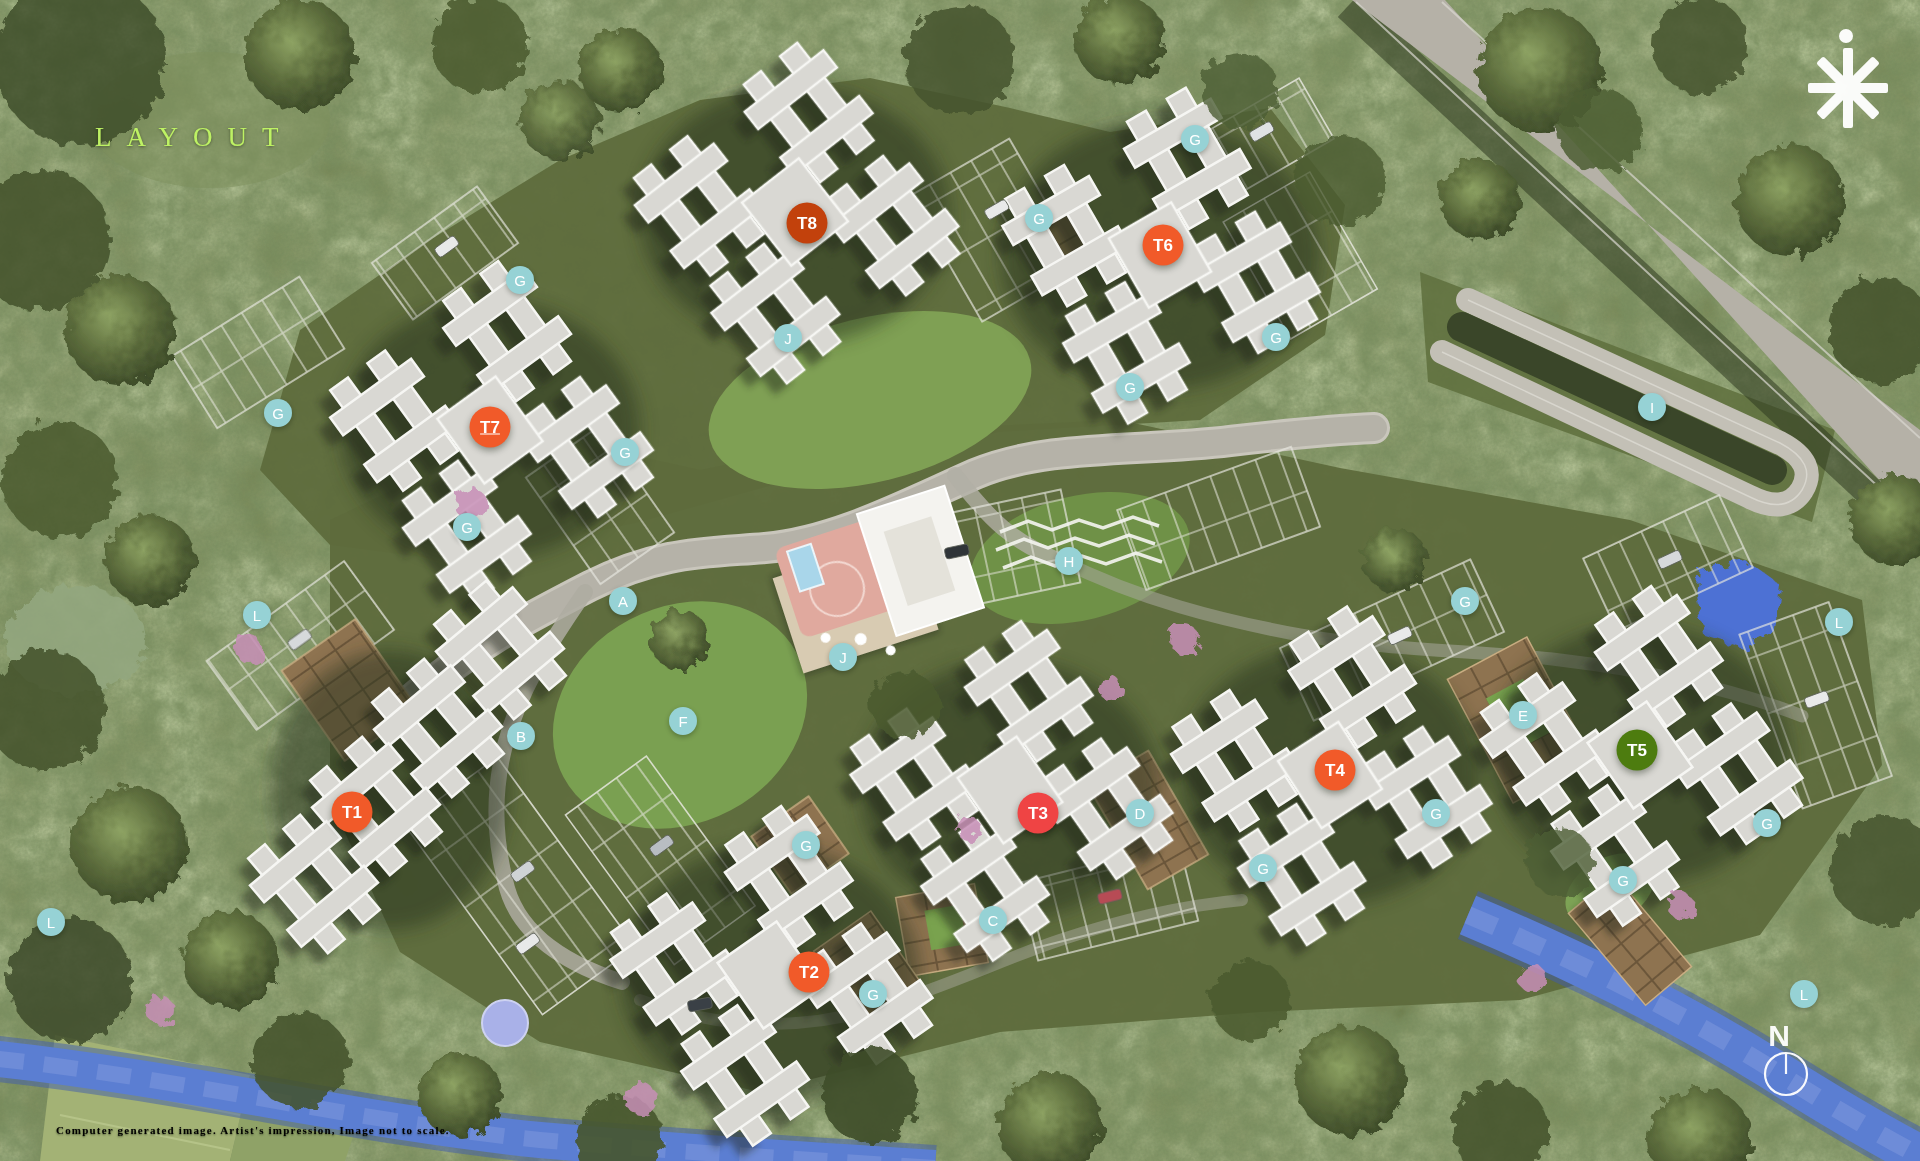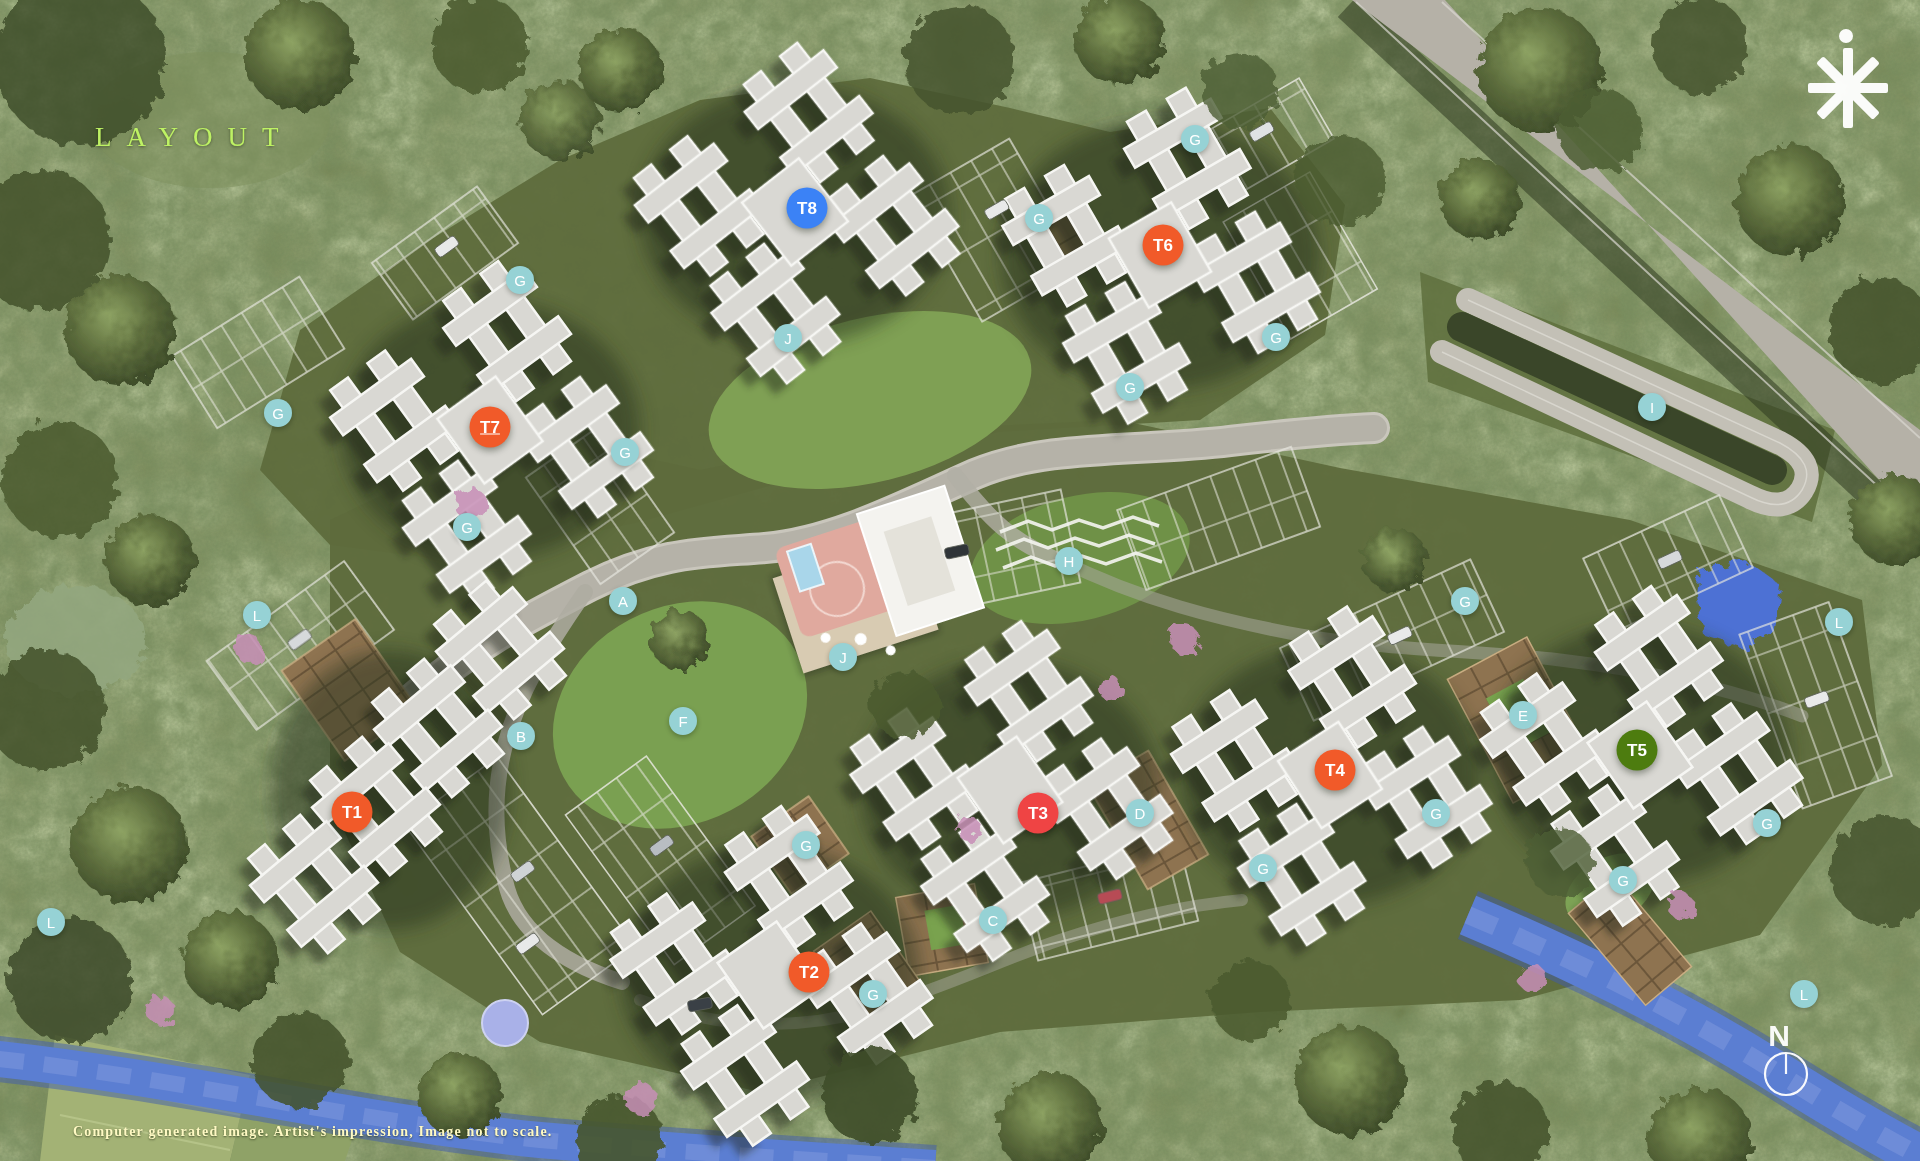--- a/index.html
+++ b/index.html
@@ -10,22 +10,22 @@
   .marker{position:absolute;display:flex;align-items:center;justify-content:center;
           border-radius:50%;color:#fff;transform:translate(-50%,-50%);
           font-family:"Liberation Sans",sans-serif;line-height:1;}
   .marker.tower{width:41px;height:41px;font-size:17px;font-weight:700;
           box-shadow:0 3px 7px rgba(10,20,5,.4);}
   .marker.amenity{width:28px;height:28px;font-size:15px;font-weight:500;
           box-shadow:0 2px 5px rgba(10,20,5,.3);}
   .map-title{position:absolute;left:95px;top:86px;color:#bef264;
           font-family:"Liberation Serif",serif;font-size:27px;letter-spacing:15px;
           text-shadow:0 1px 3px rgba(20,30,10,.5);margin-top:36px;}
-  .disclaimer{position:absolute;left:73px;top:1124px;color:#fef9c3;
-          font-family:"Liberation Serif",serif;font-size:14px;letter-spacing:1.2px;
+  .disclaimer{position:absolute;left:56px;top:1124px;color:#000000;
+          font-family:"Liberation Serif",serif;font-size:11px;letter-spacing:1.2px;
           font-weight:700;text-shadow:0 1px 2px rgba(20,30,10,.6);}
 </style>
 </head>
 <body>
 
 <div class="stage">
 
 <svg class="scene" width="1920" height="1161" viewBox="0 0 1920 1161">
   <defs>
     <filter id="soft" x="-60%" y="-60%" width="220%" height="220%">
@@ -331,21 +331,21 @@
 </svg>
 
 <div id="marker-layer">
       <div class="marker tower" style="left: 352px; top: 812px; background: rgb(241, 90, 41); color: rgb(255, 255, 255);">T1</div>
       <div class="marker tower" style="left: 809px; top: 972px; background: rgb(241, 90, 41); color: rgb(255, 255, 255);">T2</div>
       <div class="marker tower" style="left: 1010px; top: 813px; background: #ef4444; color: rgb(255, 255, 255); margin-left: 28px;">T3</div>
       <div class="marker tower" style="left: 1335px; top: 770px; background: rgb(241, 90, 41); color: rgb(255, 255, 255);">T4</div>
       <div class="marker tower" style="left: 1637px; top: 750px; background: #4d7c0f; color: rgb(255, 255, 255);">T5</div>
       <div class="marker tower" style="left: 1163px; top: 245px; background: rgb(241, 90, 41); color: rgb(255, 255, 255);">T6</div>
       <div class="marker tower" style="left: 490px; top: 427px; background: rgb(241, 90, 41); color: rgb(255, 255, 255); text-decoration: underline;">T7</div>
-      <div class="marker tower" style="left: 807px; top: 208px; background: #3b82f6; color: rgb(255, 255, 255);">T8</div>
+      <div class="marker tower" style="left: 807px; top: 223px; background: #c2410c; color: rgb(255, 255, 255);">T8</div>
       <div class="marker amenity" style="left: 623px; top: 601px; background: rgb(150, 210, 213); color: rgb(255, 255, 255);">A</div>
       <div class="marker amenity" style="left: 521px; top: 736px; background: rgb(150, 210, 213); color: rgb(255, 255, 255);">B</div>
       <div class="marker amenity" style="left: 993px; top: 920px; background: rgb(150, 210, 213); color: rgb(255, 255, 255);">C</div>
       <div class="marker amenity" style="left: 1140px; top: 813px; background: rgb(150, 210, 213); color: rgb(255, 255, 255);">D</div>
       <div class="marker amenity" style="left: 1523px; top: 715px; background: rgb(150, 210, 213); color: rgb(255, 255, 255);">E</div>
       <div class="marker amenity" style="left: 683px; top: 721px; background: rgb(150, 210, 213); color: rgb(255, 255, 255);">F</div>
       <div class="marker amenity" style="left: 1069px; top: 561px; background: rgb(150, 210, 213); color: rgb(255, 255, 255);">H</div>
       <div class="marker amenity" style="left: 1652px; top: 407px; background: rgb(150, 210, 213); color: rgb(255, 255, 255);">I</div>
       <div class="marker amenity" style="left: 788px; top: 338px; background: rgb(150, 210, 213); color: rgb(255, 255, 255);">J</div>
       <div class="marker amenity" style="left: 843px; top: 657px; background: rgb(150, 210, 213); color: rgb(255, 255, 255);">J</div>

